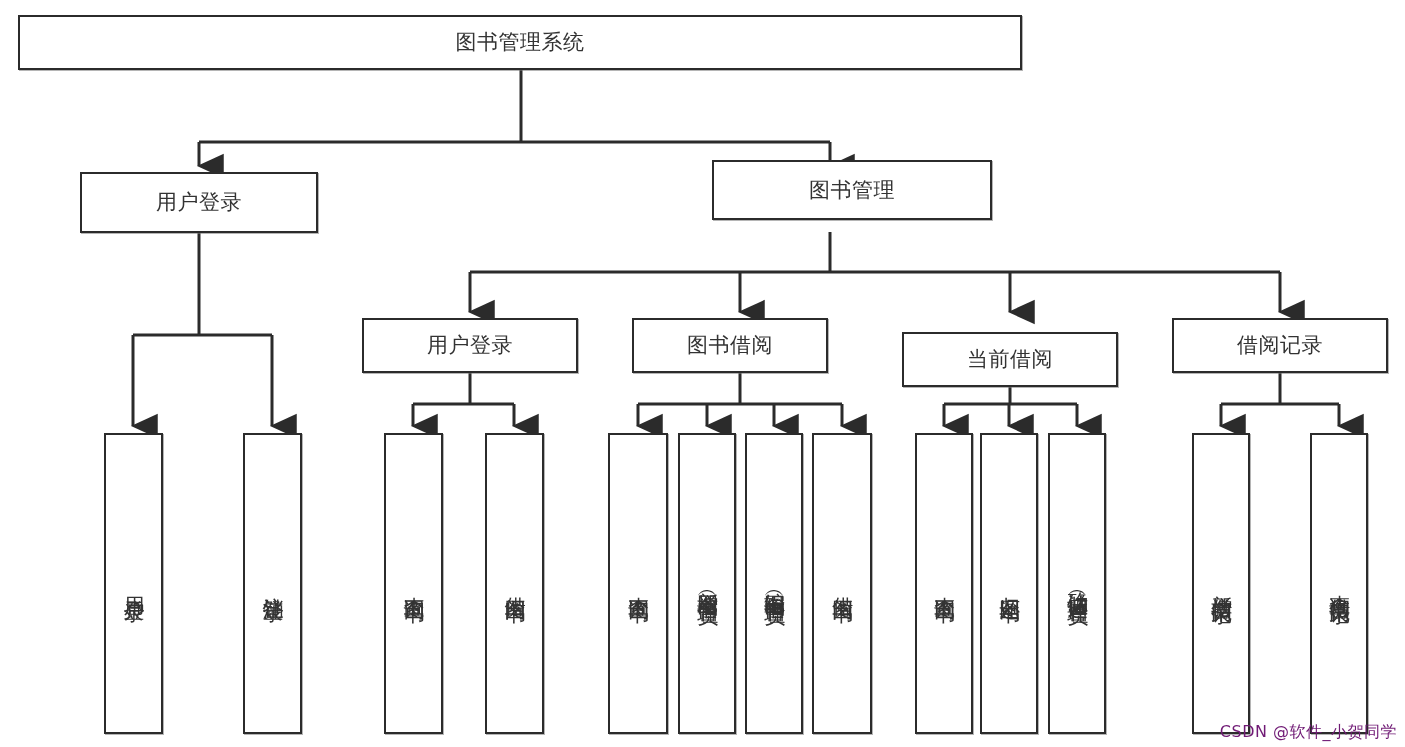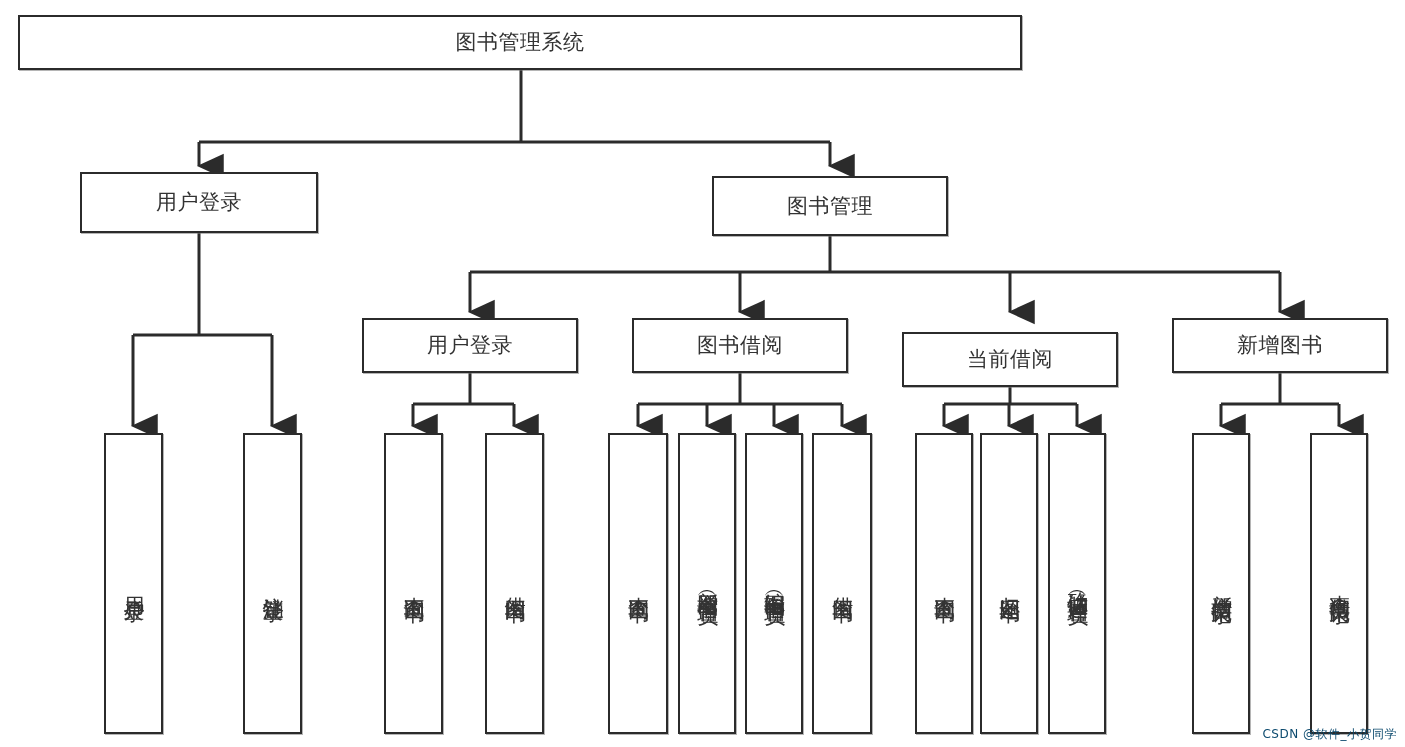--- a/index.html
+++ b/index.html
@@ -55,22 +55,22 @@
     font-size: 21px;
     line-height: 1.12;
     letter-spacing: 2px;
     max-height: 270px;
     white-space: normal;
   }
   #watermark {
     position: absolute;
     right: 8px;
     bottom: 4px;
-    font-size: 12px;
-    color: #0c4a6e;
+    font-size: 16px;
+    color: #701a75;
     letter-spacing: 0.5px;
     white-space: nowrap;
   }
 </style>
 </head>
 <body>
 
 <div id="diagram-root">
 
   <svg id="edges-layer" viewBox="0 0 1405 747" width="1405" height="747" xmlns="http://www.w3.org/2000/svg">
@@ -123,35 +123,35 @@
     </g>
   </svg>
 
   <div class="node horiz" style="left:18px; top:15px; width:1004px; height:55px;">
     <span class="node-label">图书管理系统</span>
   </div>
 
   <div class="node horiz" style="left:80px; top:172px; width:238px; height:61px;">
     <span class="node-label">用户登录</span>
   </div>
-  <div class="node horiz" style="left:712px; top:176px; width:236px; height:60px;">
+  <div class="node horiz" style="left:712px; top:160px; width:280px; height:60px;">
     <span class="node-label">图书管理</span>
   </div>
 
   <div class="node horiz" style="left:362px; top:318px; width:216px; height:55px;">
     <span class="node-label">用户登录</span>
   </div>
-  <div class="node horiz" style="left:632px; top:318px; width:216px; height:55px;">
+  <div class="node horiz" style="left:632px; top:318px; width:196px; height:55px;">
     <span class="node-label">图书借阅</span>
   </div>
   <div class="node horiz" style="left:902px; top:318px; width:216px; height:55px;margin-top:14px;">
     <span class="node-label">当前借阅</span>
   </div>
   <div class="node horiz" style="left:1172px; top:318px; width:216px; height:55px;">
-    <span class="node-label">新增图书</span>
+    <span class="node-label">借阅记录</span>
   </div>
 
   <div class="node vert" style="left:104px; top:433px; width:59px; height:301px;">
     <span class="node-label">用户登录</span>
   </div>
   <div class="node vert" style="left:243px; top:433px; width:59px; height:301px;">
     <span class="node-label">注销登录</span>
   </div>
 
   <div class="node vert" style="left:384px; top:433px; width:59px; height:301px;">

